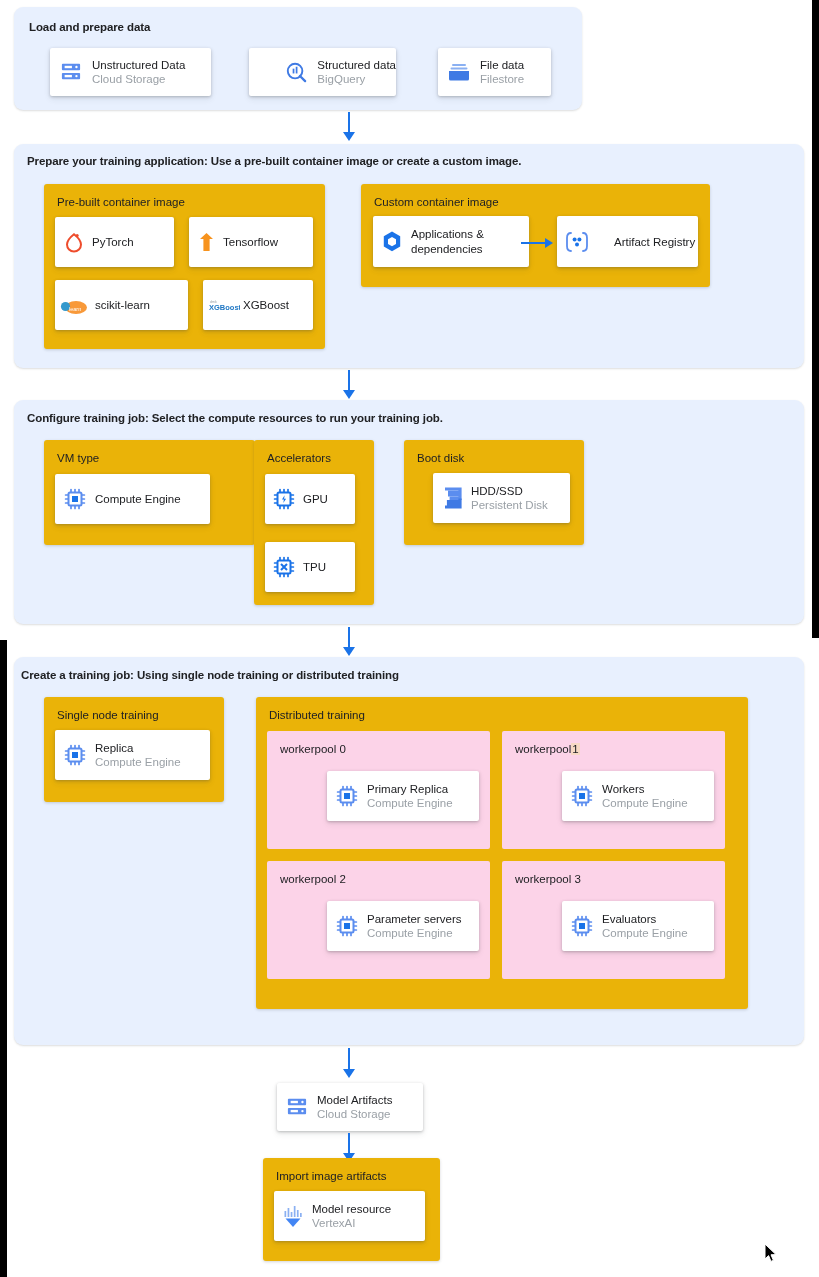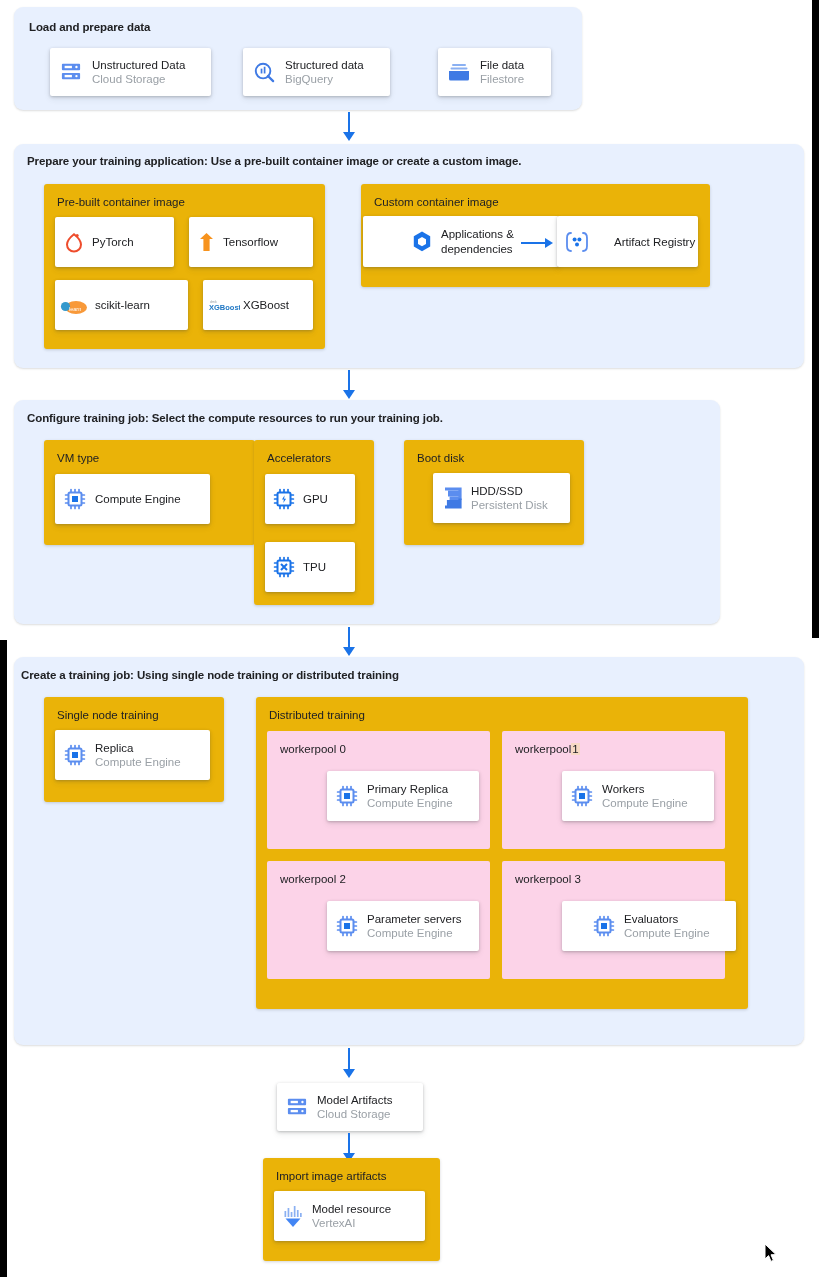--- a/index.html
+++ b/index.html
@@ -109,21 +109,21 @@
         <circle cx="18" cy="5.5" r="1.3" fill="#fff"></circle>
         <circle cx="18" cy="15.5" r="1.3" fill="#fff"></circle>
       </svg>
     </div>
     <div class="txt">
       <span class="t1">Unstructured Data</span>
       <span class="t2">Cloud Storage</span>
     </div>
   </div>
 
-  <div class="card" style="left:229px;top:41px;width:147px;height:48px;">
+  <div class="card" style="left:235px;top:41px;width:147px;height:48px;justify-content:flex-end;">
     <div class="ic" style="width:42px;">
       <svg width="23" height="23" viewBox="0 0 24 24">
         <circle cx="10.5" cy="10.5" r="7.6" fill="none" stroke="#3f7ae4" stroke-width="2"></circle>
         <rect x="8" y="8" width="1.8" height="5" fill="#3f7ae4"></rect>
         <rect x="11.2" y="6" width="1.8" height="7" fill="#3f7ae4"></rect>
         <line x1="15.6" y1="15.6" x2="21" y2="21" stroke="#3f7ae4" stroke-width="2.4" stroke-linecap="round"></line>
       </svg>
     </div>
     <div class="txt">
       <span class="t1">Structured data</span>
@@ -203,21 +203,21 @@
       </div>
       <div class="txt">
         <span class="t1">XGBoost</span>
       </div>
     </div>
   </div>
 
   <div class="group" style="left:347px;top:40px;width:349px;height:103px;">
     <div class="group-title" style="left:13px;top:12px;">Custom container image</div>
 
-    <div class="card" style="left:2px;top:32px;width:156px;height:51px;padding-left:40px;">
+    <div class="card" style="left:12px;top:32px;width:156px;height:51px;">
       <div class="ic" style="width:38px;">
         <svg width="22" height="23" viewBox="0 0 22 23">
           <path d="M11 1.6 19.2 6.2 19.2 16.6 11 21.2 2.8 16.6 2.8 6.2 Z" fill="#1a73e8"></path>
           <path d="M11 7 15 9.2 15 14 11 16.2 7 14 7 9.2 Z" fill="#ffffff"></path>
         </svg>
       </div>
       <div class="txt">
         <span class="t1 two" style="width:82px;">Applications &amp; dependencies</span>
       </div>
     </div>
@@ -242,21 +242,21 @@
       </div>
     </div>
   </div>
 </div>
 
 <div class="arrow" style="left:343px;top:370px;">
   <div class="arrow-v" style="left:5px;top:0;height:22px;"></div>
   <div class="arrow-head-d" style="left:0;top:20px;"></div>
 </div>
 
-<div class="stage" style="left:14px;top:400px;width:706px;height:224px;">
+<div class="stage" style="left:14px;top:400px;width:790px;height:224px;">
   <div class="stage-title" style="left:13px;top:12px;">Configure training job: Select the compute resources to run your training job.</div>
 
   <div class="group" style="left:30px;top:40px;width:187px;height:105px;padding-left:24px;">
     <div class="group-title" style="left:13px;top:12px;">VM type</div>
     <div class="card" style="left:11px;top:34px;width:155px;height:50px;">
       <div class="ic" style="width:40px;">
         <svg width="24" height="24" viewBox="0 0 24 24">
           <rect x="5.5" y="5.5" width="13" height="13" rx="1.5" fill="none" stroke="#5b8def" stroke-width="2"></rect>
           <path d="M9 9h6v6h-6z" fill="#1a73e8"></path>
           <g stroke="#5b8def" stroke-width="1.7" stroke-linecap="round">
@@ -489,21 +489,21 @@
           <span class="t2">Compute Engine</span>
         </div>
       </div>
     </div>
 
     <div class="pool" style="left:246px;top:164px;width:223px;height:118px;">
       <div class="pool-title" style="left:13px;top:12px;text-align:right;">
         <span>workerpool</span>
         <span>3</span>
       </div>
-      <div class="card" style="left:60px;top:40px;width:152px;height:50px;padding-left:22px;">
+      <div class="card" style="left:60px;top:40px;width:152px;height:50px;">
         <div class="ic" style="width:40px;">
           <svg width="24" height="24" viewBox="0 0 24 24">
             <rect x="5.5" y="5.5" width="13" height="13" rx="1.5" fill="none" stroke="#5b8def" stroke-width="2"></rect>
             <path d="M9 9h6v6h-6z" fill="#1a73e8"></path>
             <g stroke="#5b8def" stroke-width="1.7" stroke-linecap="round">
               <line x1="8" y1="2.6" x2="8" y2="5"></line>
                 <line x1="12" y1="2.6" x2="12" y2="5"></line>
                 <line x1="16" y1="2.6" x2="16" y2="5"></line>
               <line x1="8" y1="19" x2="8" y2="21.4"></line>
                 <line x1="12" y1="19" x2="12" y2="21.4"></line>

